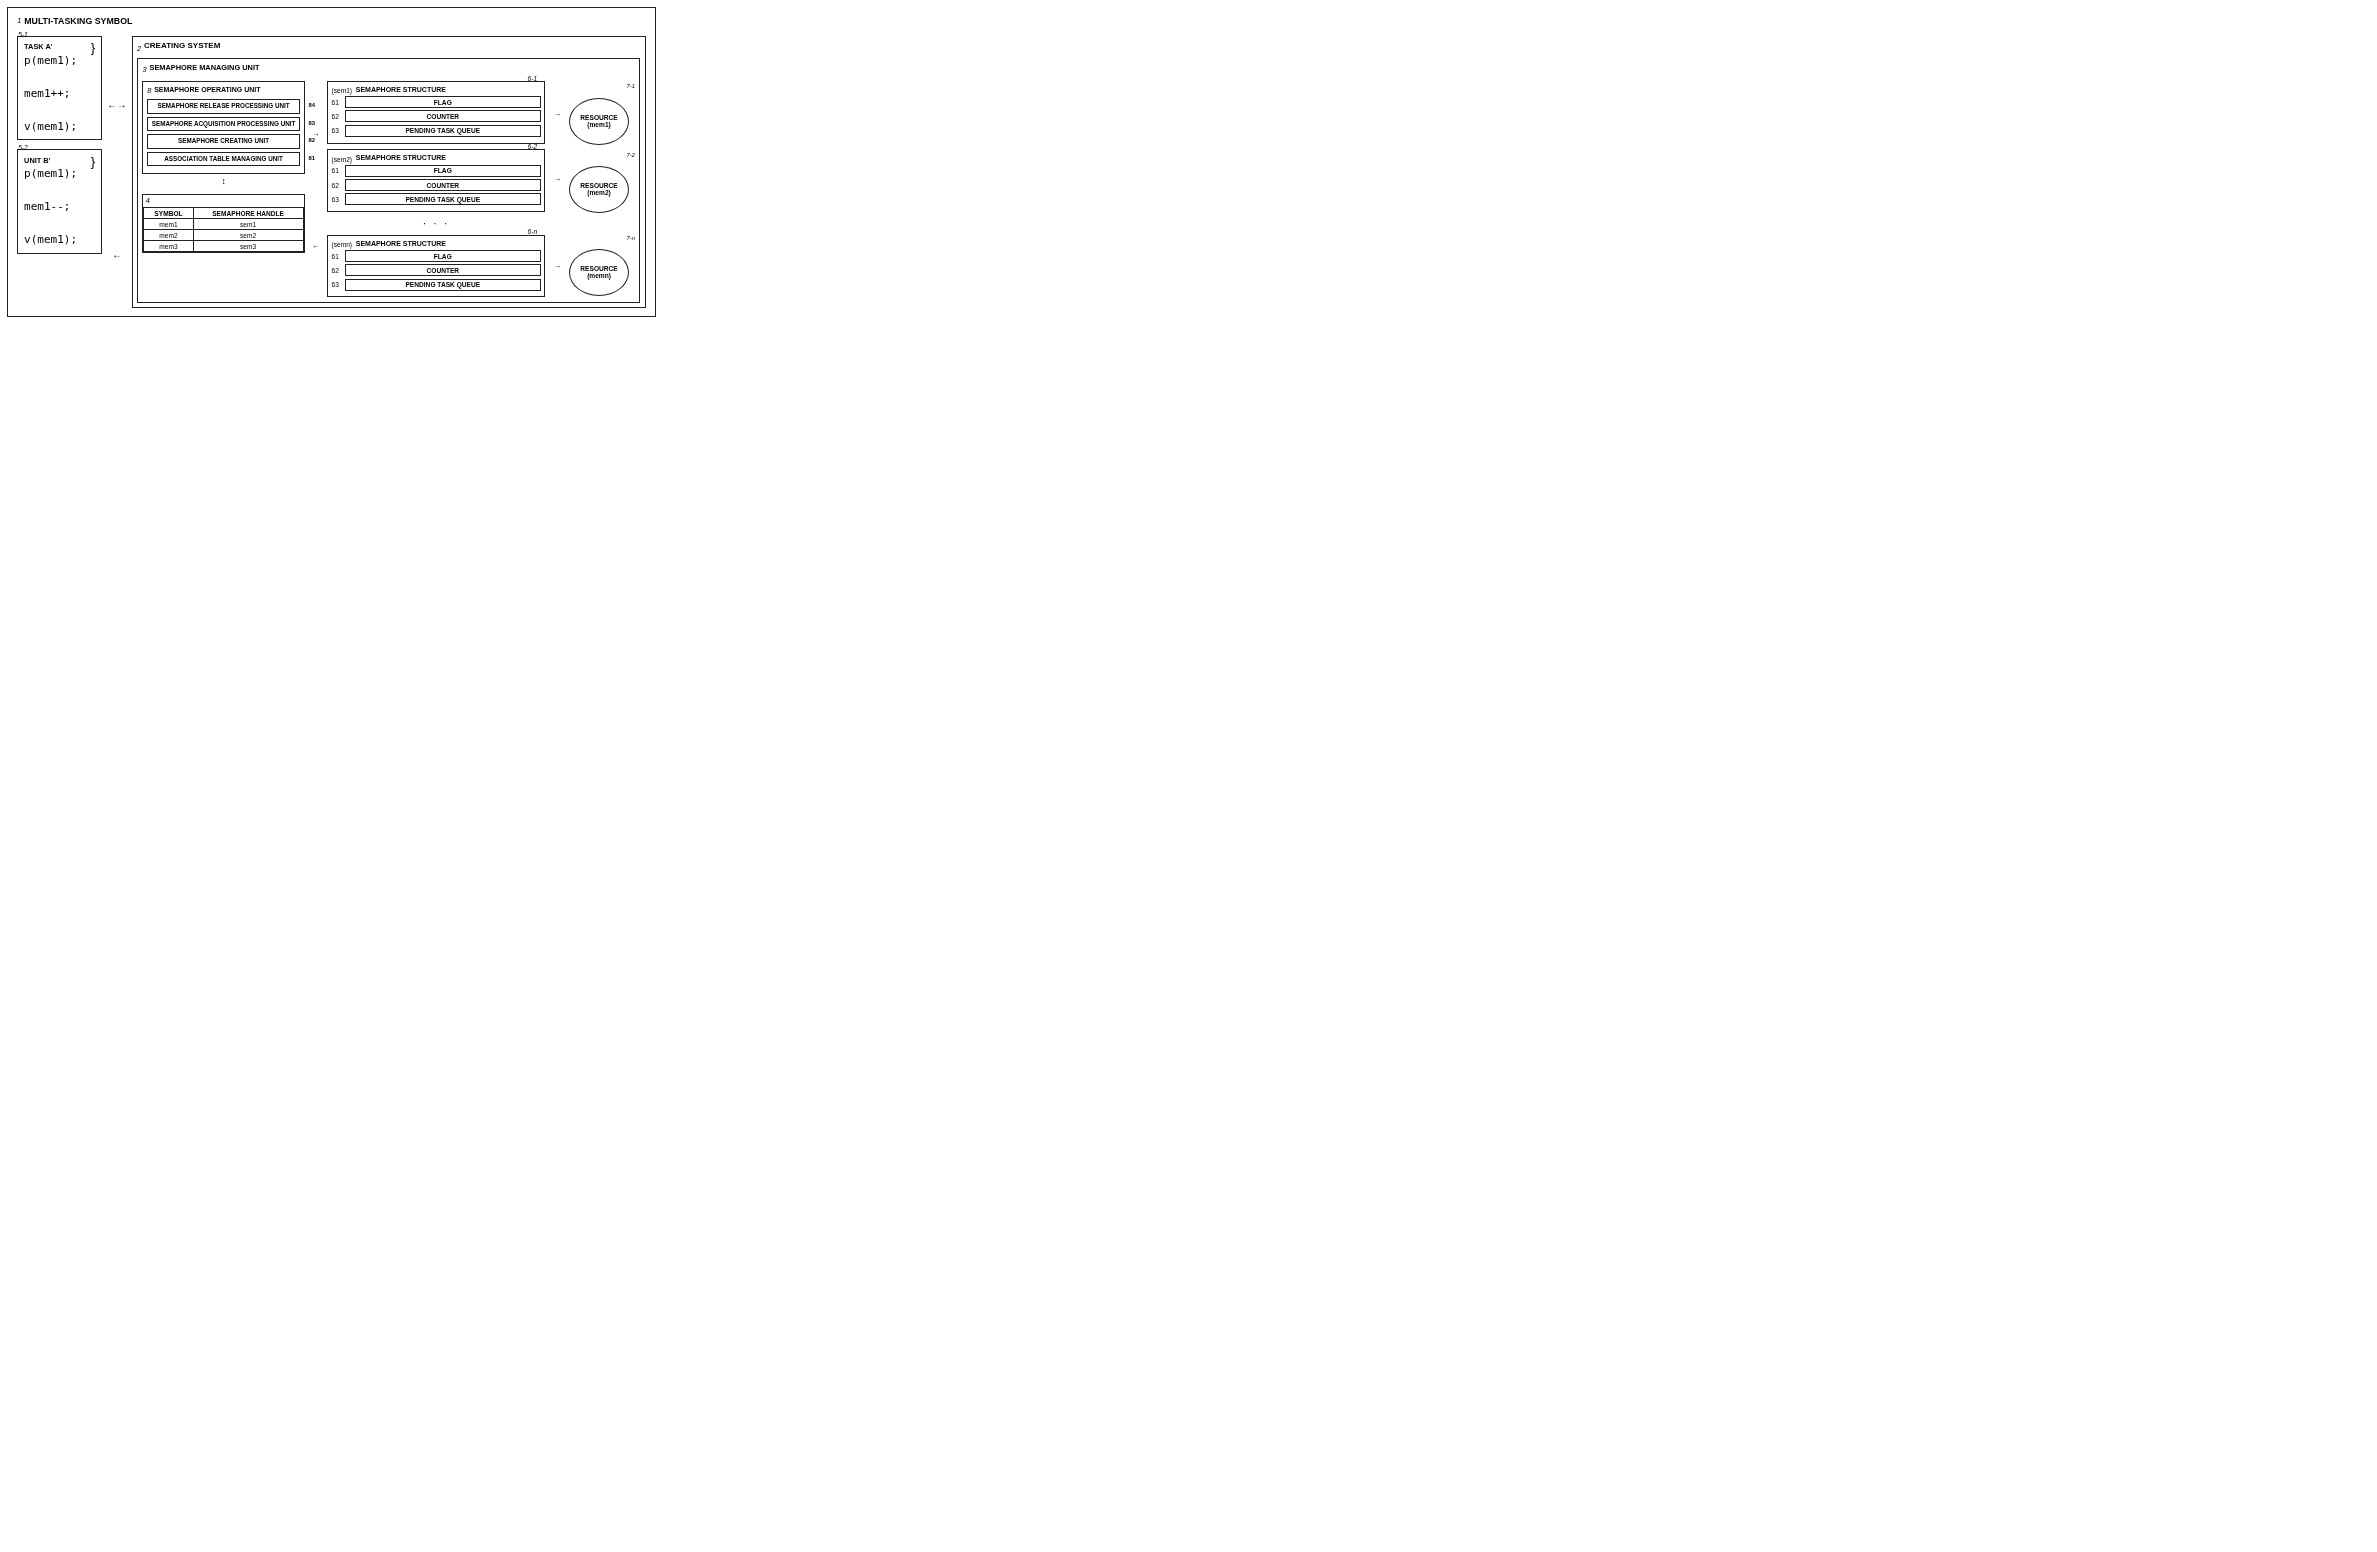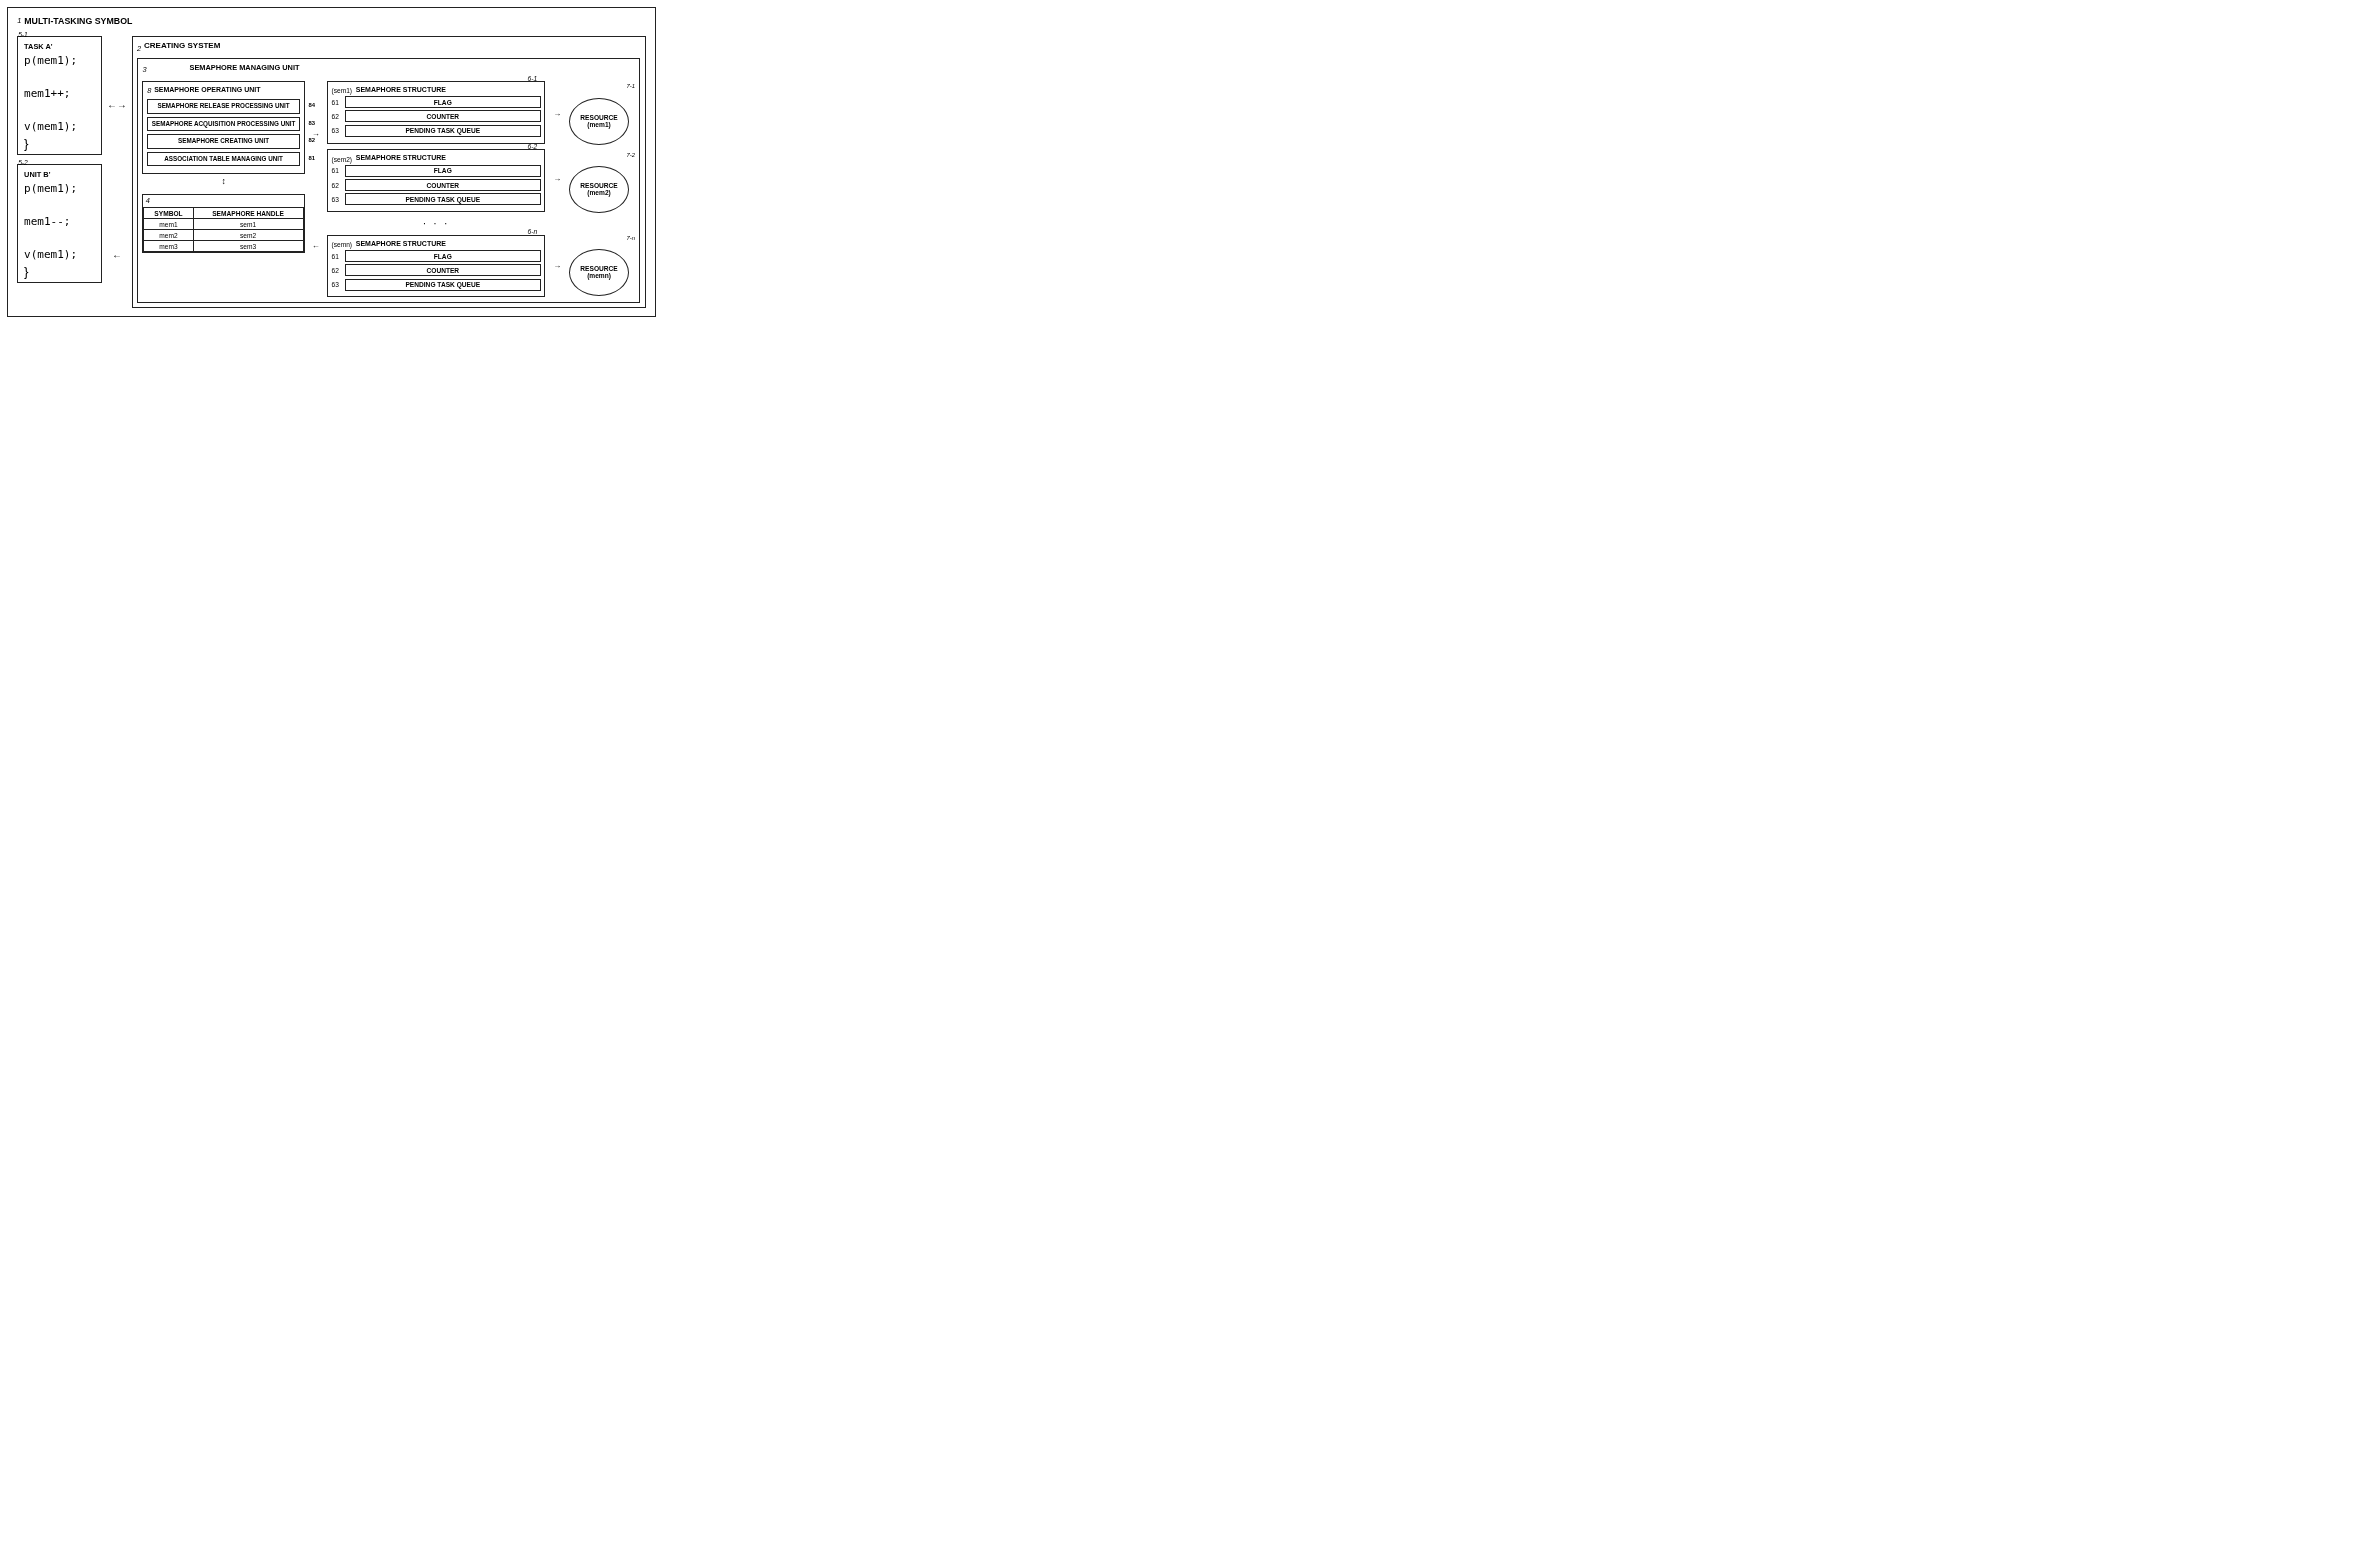--- a/index.html
+++ b/index.html
@@ -58,21 +58,20 @@
     
     .smu-box {
       border: 1.5px solid #222;
       padding: 4.4px;
       position: relative;
     }
     .smu-label {
       font-size: 7.4px;
       font-weight: bold;
       margin-bottom: 4.4px;
-      margin-left: 40px;
     }
     .sou-box {
       border: 1.5px solid #222;
       padding: 3.7px;
       position: relative;
     }
     .sou-label {
       font-size: 7px;
       font-weight: bold;
       margin-bottom: 3.7px;
@@ -206,21 +205,20 @@
       font-size: 7.4px;
       vertical-align: super;
       font-style: italic;
     }
     .bracket {
       font-size: 13.3px;
       line-height: 1;
     }
     .task-inner {
       display: flex;
-      flex-direction: column;
       align-items: flex-start;
       gap: 1.5px;
     }
     .task-content {
       flex: 1;
     }
     
     .v-double-arrow {
       text-align: center;
       font-size: 8.8px;

